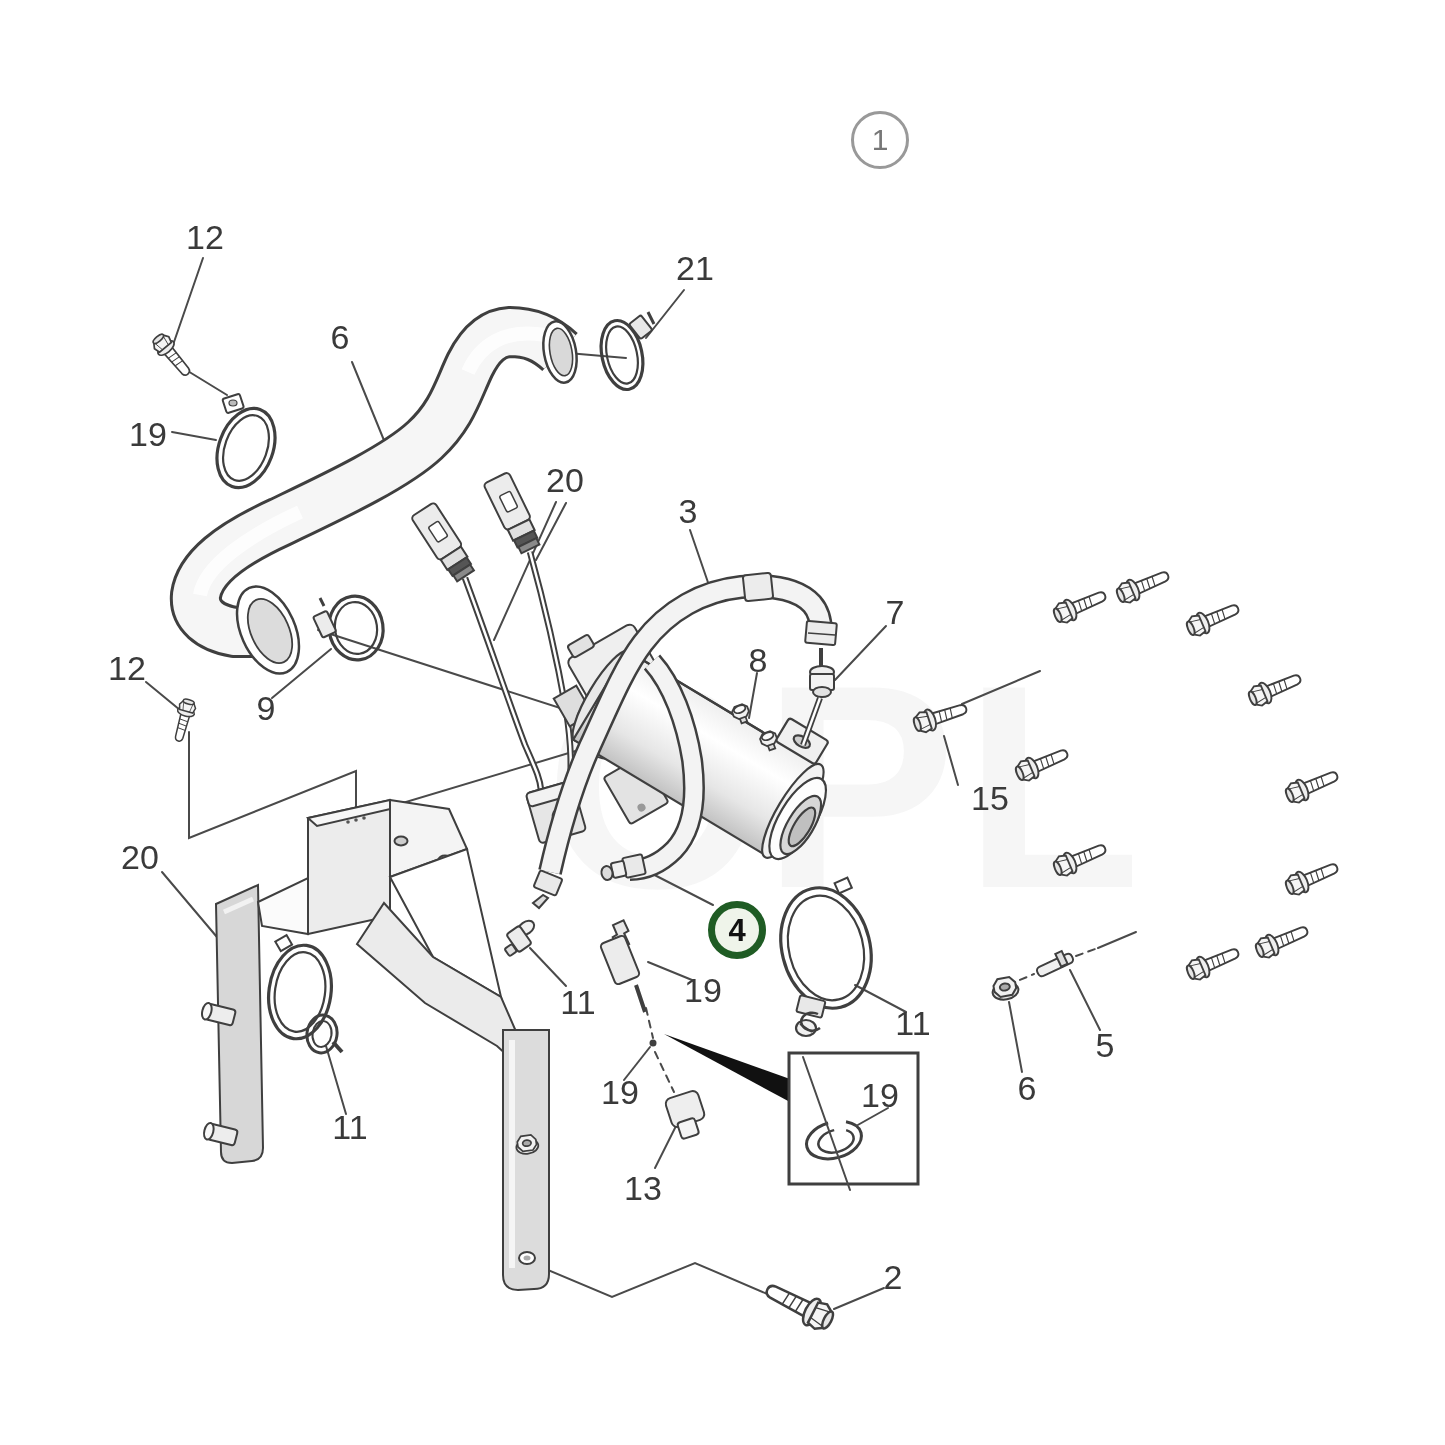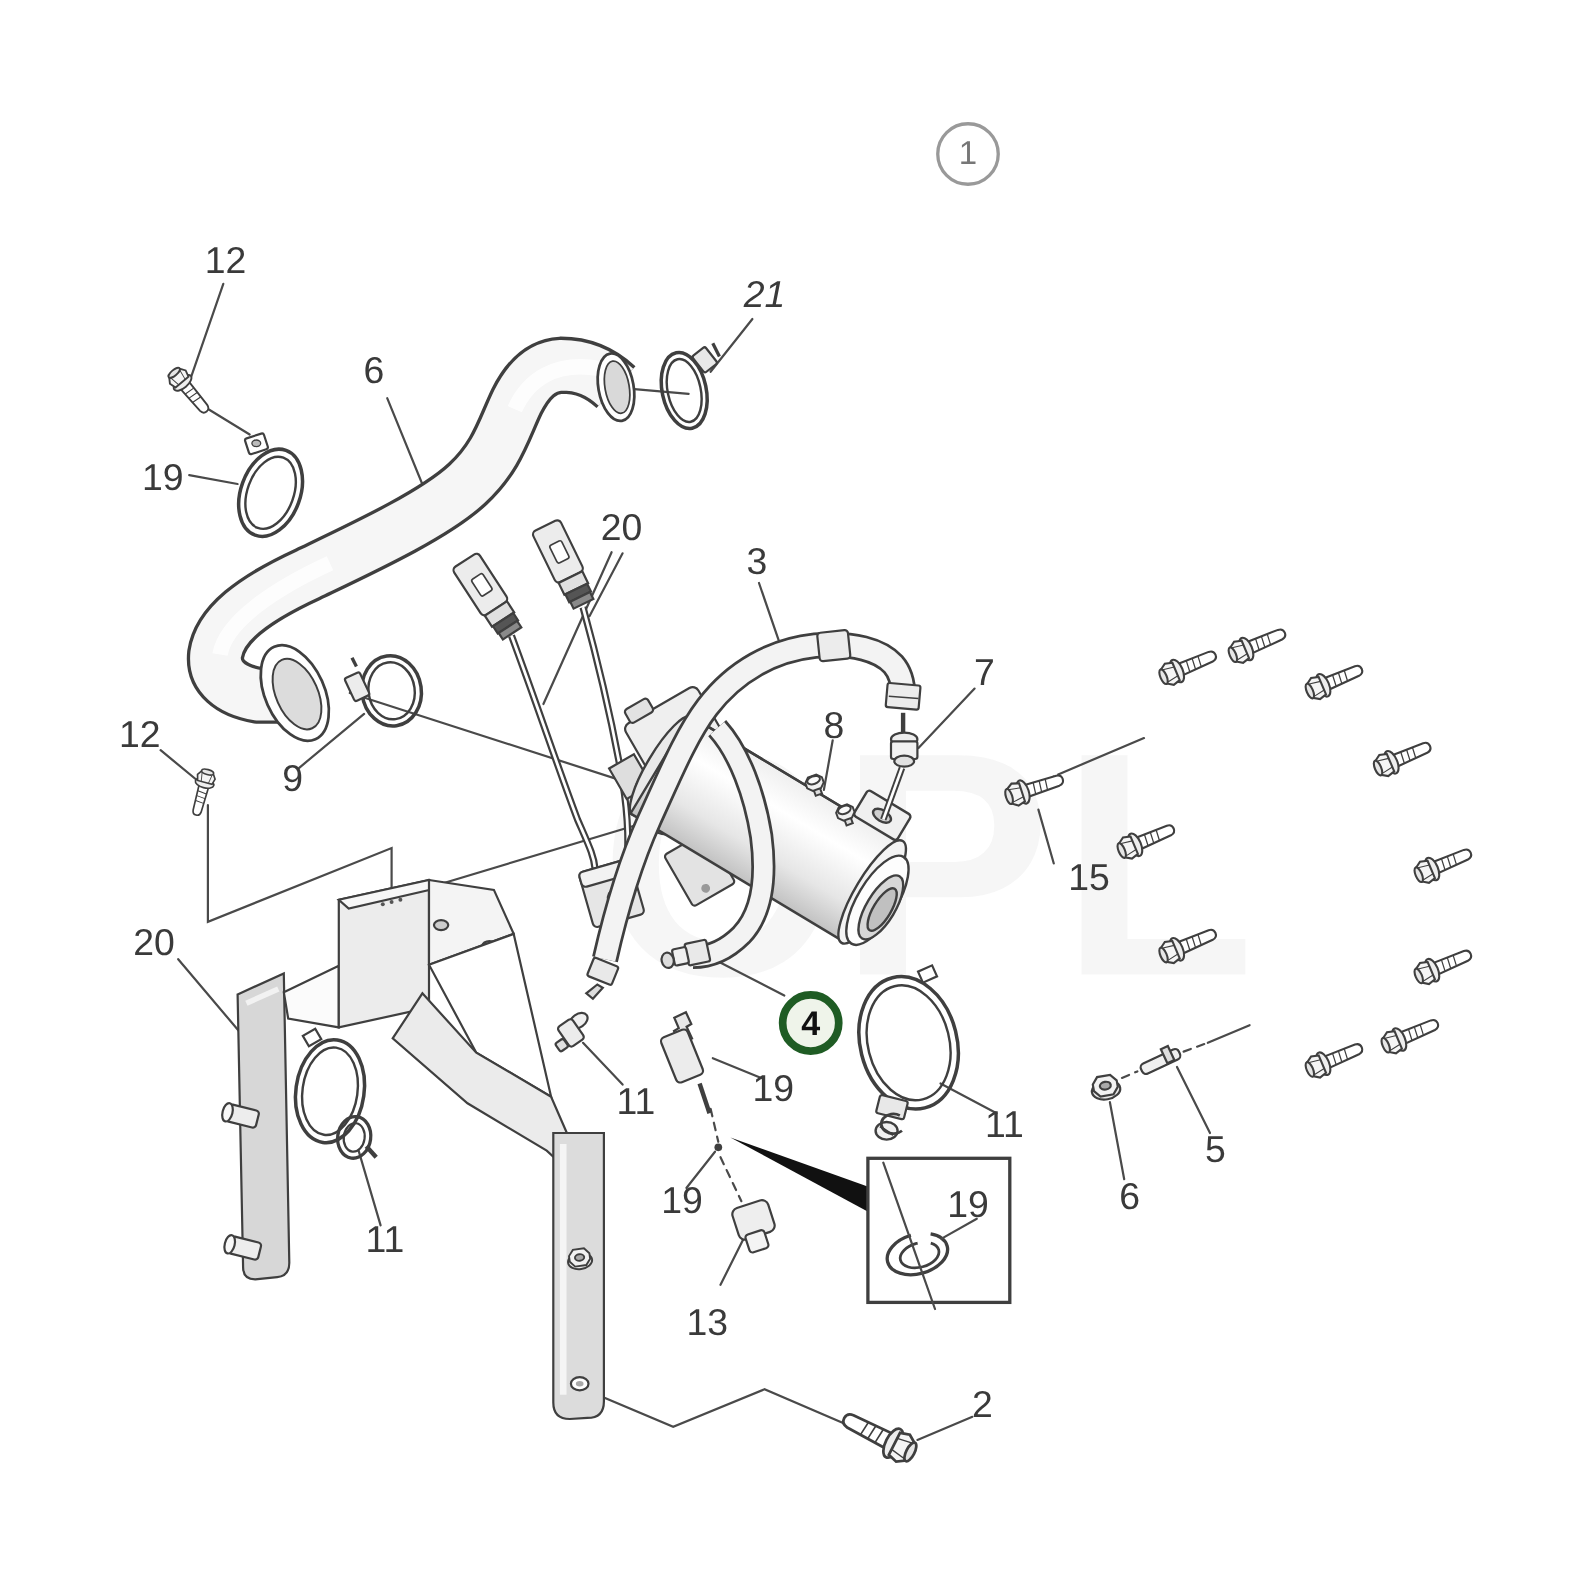--- a/index.html
+++ b/index.html
@@ -325,33 +325,33 @@
         <use href="#bolt" transform="translate(186,712) rotate(105) scale(0.75)"></use>
         <use href="#bolt" transform="translate(812,1312) rotate(207) scale(1.25)"></use>
         <use href="#nut" transform="translate(1005,988) rotate(-10) scale(1)"></use>
         <use href="#nut" transform="translate(527,1144) rotate(-8) scale(0.85)"></use>
       </g>
   </svg>
 <div class="callout circled" style="left: 880px; top: 140px;">1</div>
     <div class="callout" style="left: 205px; top: 237px;">12</div>
     <div class="callout" style="left: 148px; top: 434px;">19</div>
     <div class="callout" style="left: 340px; top: 337px;">6</div>
-    <div class="callout" style="left: 695px; top: 268px; font-style: italic;">21</div>
+    <div class="callout" style="left: 695px; top: 268px;">21</div>
     <div class="callout" style="left: 565px; top: 480px;">20</div>
     <div class="callout" style="left: 688px; top: 511px;">3</div>
     <div class="callout" style="left: 127px; top: 668px;">12</div>
     <div class="callout" style="left: 266px; top: 708px;">9</div>
     <div class="callout" style="left: 140px; top: 857px;">20</div>
     <div class="callout" style="left: 758px; top: 660px;">8</div>
     <div class="callout" style="left: 895px; top: 612px;">7</div>
     <div class="callout" style="left: 990px; top: 798px;">15</div>
     <div class="callout highlight" style="left: 737px; top: 930px;">4</div>
     <div class="callout" style="left: 578px; top: 1002px;">11</div>
     <div class="callout" style="left: 703px; top: 990px;">19</div>
     <div class="callout" style="left: 913px; top: 1023px;">11</div>
     <div class="callout" style="left: 620px; top: 1092px;">19</div>
-    <div class="callout" style="left: 643px; top: 1188px; margin-top: 15px;">13</div>
+    <div class="callout" style="left: 643px; top: 1188px;">13</div>
     <div class="callout" style="left: 880px; top: 1095px;">19</div>
     <div class="callout" style="left: 350px; top: 1127px;">11</div>
     <div class="callout" style="left: 1105px; top: 1045px;">5</div>
     <div class="callout" style="left: 1027px; top: 1088px;">6</div>
     <div class="callout" style="left: 893px; top: 1277px;">2</div>
   </div>
 
 </body></html>

